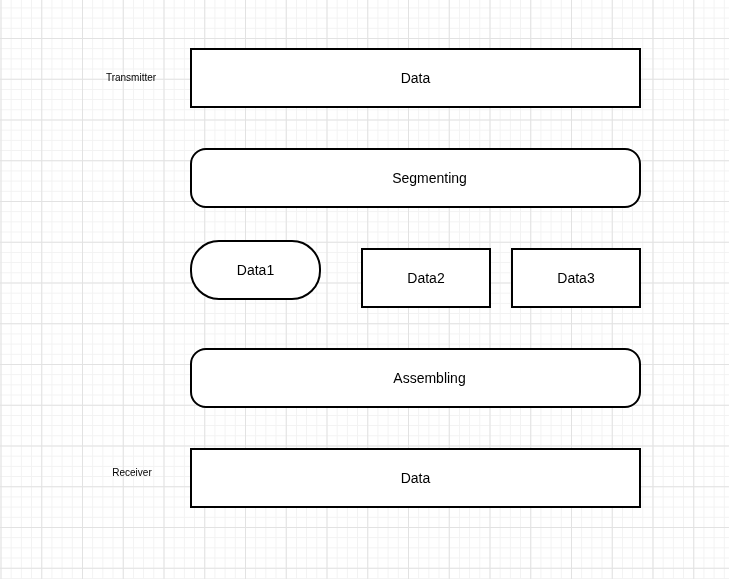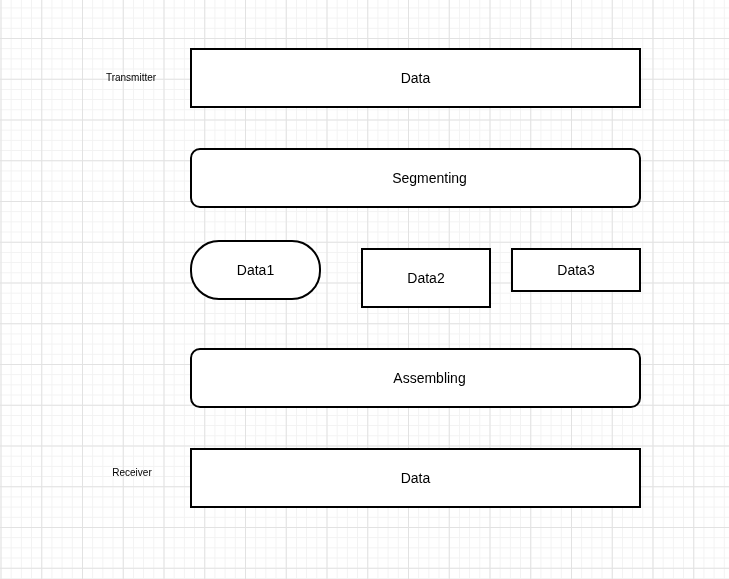--- a/index.html
+++ b/index.html
@@ -36,35 +36,35 @@
     border: 2px solid var(--shape-stroke, #000000);
     display: flex;
     align-items: center;
     justify-content: center;
   }
   .shape .shape-text {
     font-size: 14px;
     color: var(--text-color, #000000);
     white-space: nowrap;
   }
-  .rounded { border-radius: 10px; padding-left: 28px; }
+  .rounded { border-radius: 16px; padding-left: 28px; }
   .row-label {
     position: absolute;
     font-size: 10px;
     color: var(--text-color, #000000);
     text-align: center;
     line-height: 20px;
     white-space: nowrap;
   }
   
   .s-data-top    { left: 190px; top: 48px;  width: 451px; height: 60px; }
   .s-segmenting  { left: 190px; top: 148px; width: 451px; height: 60px; }
   .s-data1       { left: 190px; top: 240px; width: 131px; height: 60px; border-radius: 29px; }
   .s-data2       { left: 361px; top: 248px; width: 130px; height: 60px; }
-  .s-data3       { left: 511px; top: 248px; width: 130px; height: 44px; }
+  .s-data3       { left: 511px; top: 248px; width: 130px; height: 60px; }
   .s-assembling  { left: 190px; top: 348px; width: 451px; height: 60px; text-align: center; }
   .s-data-bottom { left: 190px; top: 448px; width: 451px; height: 60px; }
   .l-transmitter { left: 81px;  top: 68px;  width: 100px; height: 20px; }
   .l-receiver    { left: 82px;  top: 463px; width: 100px; height: 20px; }
 </style>
 </head>
 <body>
 
 <div class="canvas">
 

